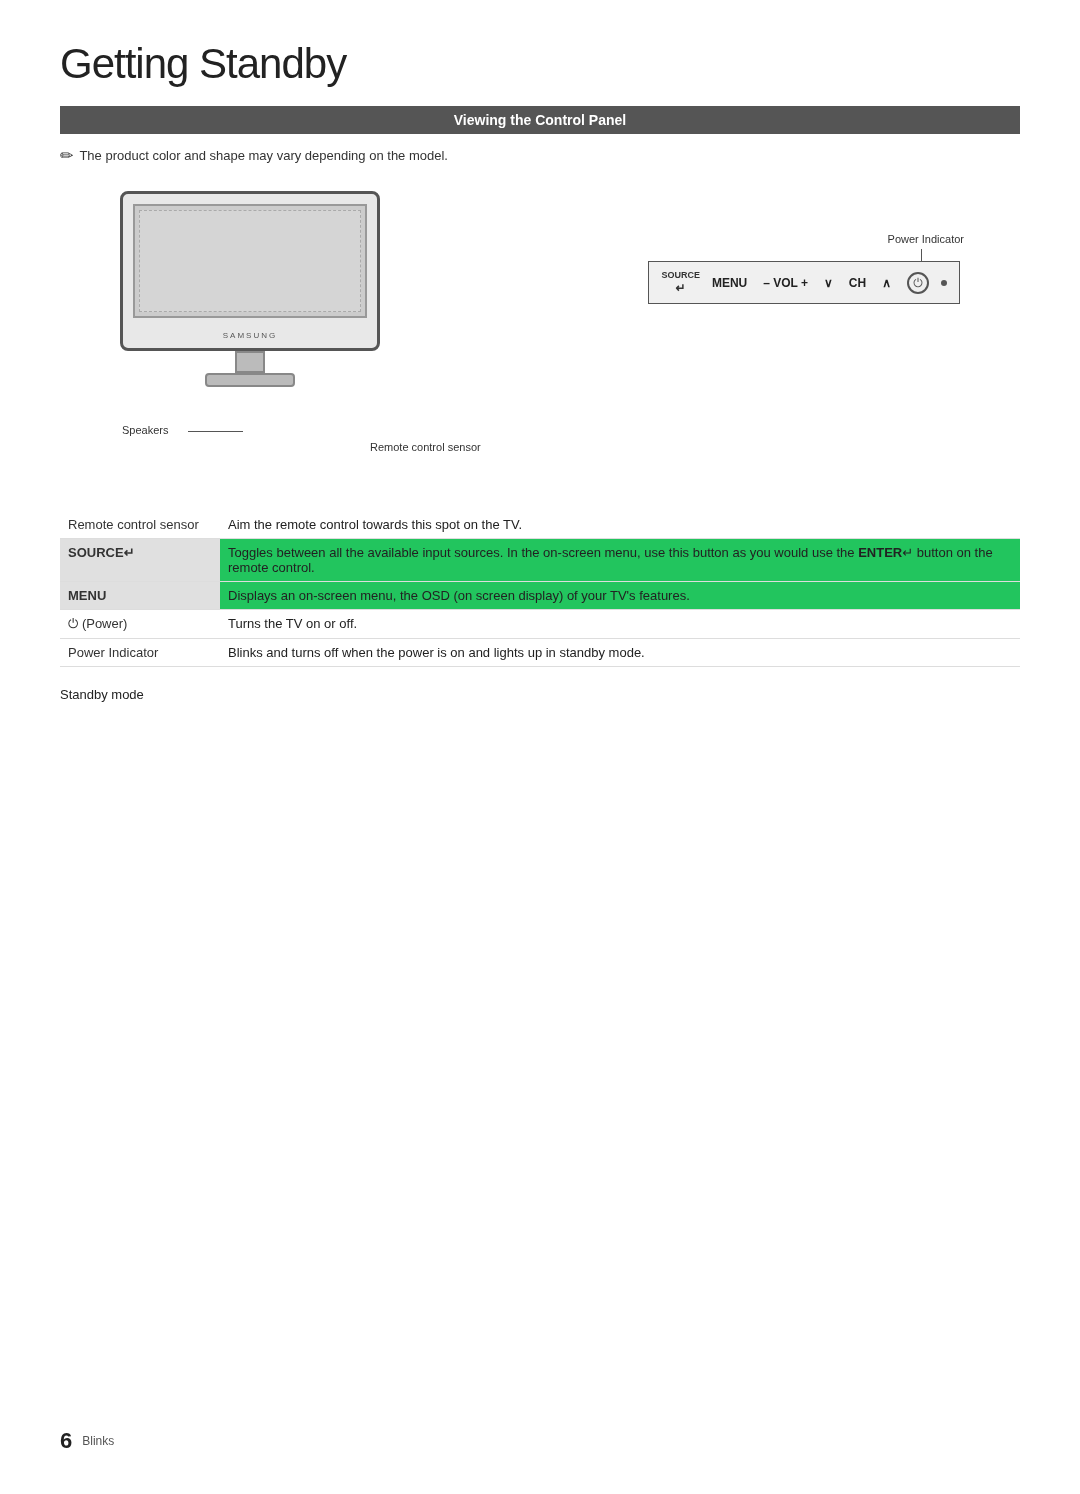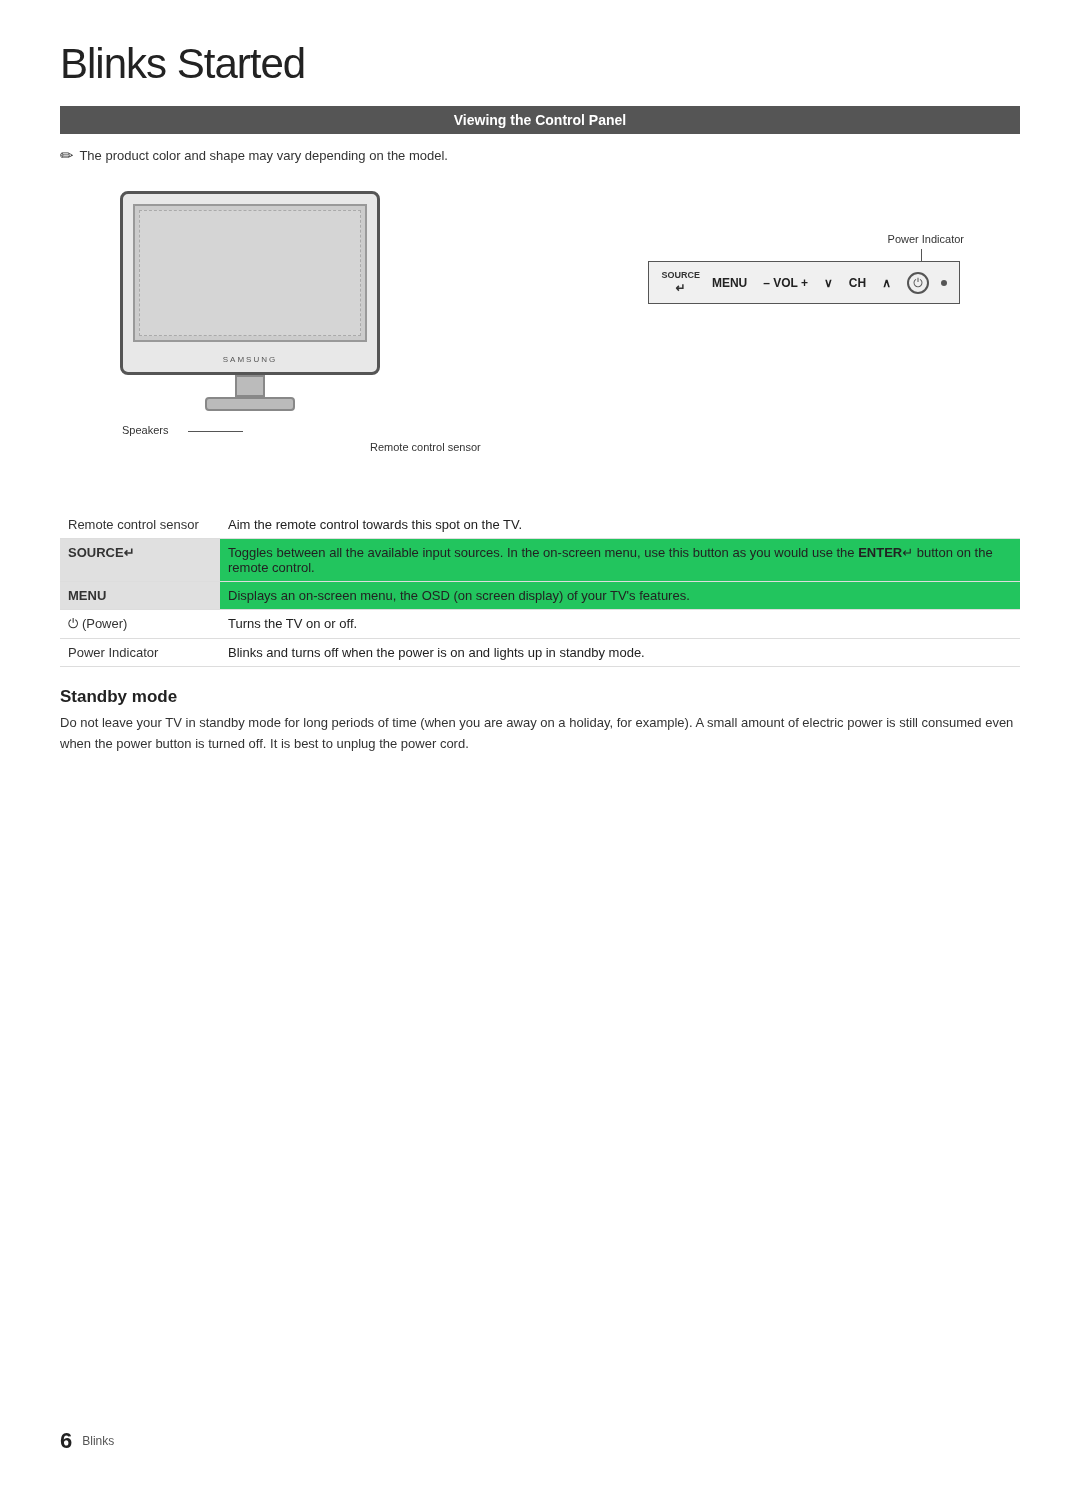--- a/index.html
+++ b/index.html
@@ -54,21 +54,21 @@
 
     
     .tv-wrapper {
       position: absolute;
       left: 60px;
       top: 10px;
     }
 
     .tv-outer {
       width: 260px;
-      height: 184px;
+      height: 160px;
       border: 3px solid #555;
       border-radius: 8px;
       background: #e8e8e8;
       position: relative;
     }
     .tv-screen {
       position: absolute;
       top: 10px;
       left: 10px;
       right: 10px;
@@ -197,22 +197,22 @@
     }
 
     .bold-label {
       font-weight: bold;
     }
 
     .standby-section {
       margin-top: 18px;
     }
     .standby-title {
-      font-weight: bold;
-      font-size: 17px;
+      font-weight: normal;
+      font-size: 13px;
       margin-bottom: 6px;
     }
     .standby-text {
       font-size: 13px;
       color: #333;
       line-height: 1.6;
     }
     .page-num {
       font-size: 22px;
       font-weight: bold;
@@ -227,21 +227,21 @@
     .tv-screen-inner {
       position: absolute;
       top: 4px; left: 4px; right: 4px; bottom: 4px;
       border: 1px dashed #aaa;
       background: #d5d5d5;
     }
   </style>
 </head>
 <body>
 
-<h1 class="page-title">Blinks Started</h1>
+<h1 class="page-title">Getting Standby</h1>
 
 <div class="section-header">Viewing the Control Panel</div>
 
 <div class="note-line">
   <span class="note-icon">✏</span>
   <span>The product color and shape may vary depending on the model.</span>
 </div>
 
 <div class="diagram-area">
 
@@ -316,19 +316,18 @@
     </tr>
     <tr>
       <td>Power Indicator</td>
       <td>Blinks and turns off when the power is on and lights up in standby mode.</td>
     </tr>
   </tbody>
 </table>
 
 <div class="standby-section">
   <div class="standby-title">Standby mode</div>
-  <div class="standby-text">Do not leave your TV in standby mode for long periods of time (when you are away on a holiday, for example). A small amount of electric power is still consumed even when the power button is turned off. It is best to unplug the power cord.</div>
 </div>
 
 <div style="position:fixed; bottom:40px; left:60px; display:flex; align-items:center; gap:10px;">
   <span class="page-num">6</span>
   <span class="page-lang">Blinks</span>
 </div>
 
 </body></html>

